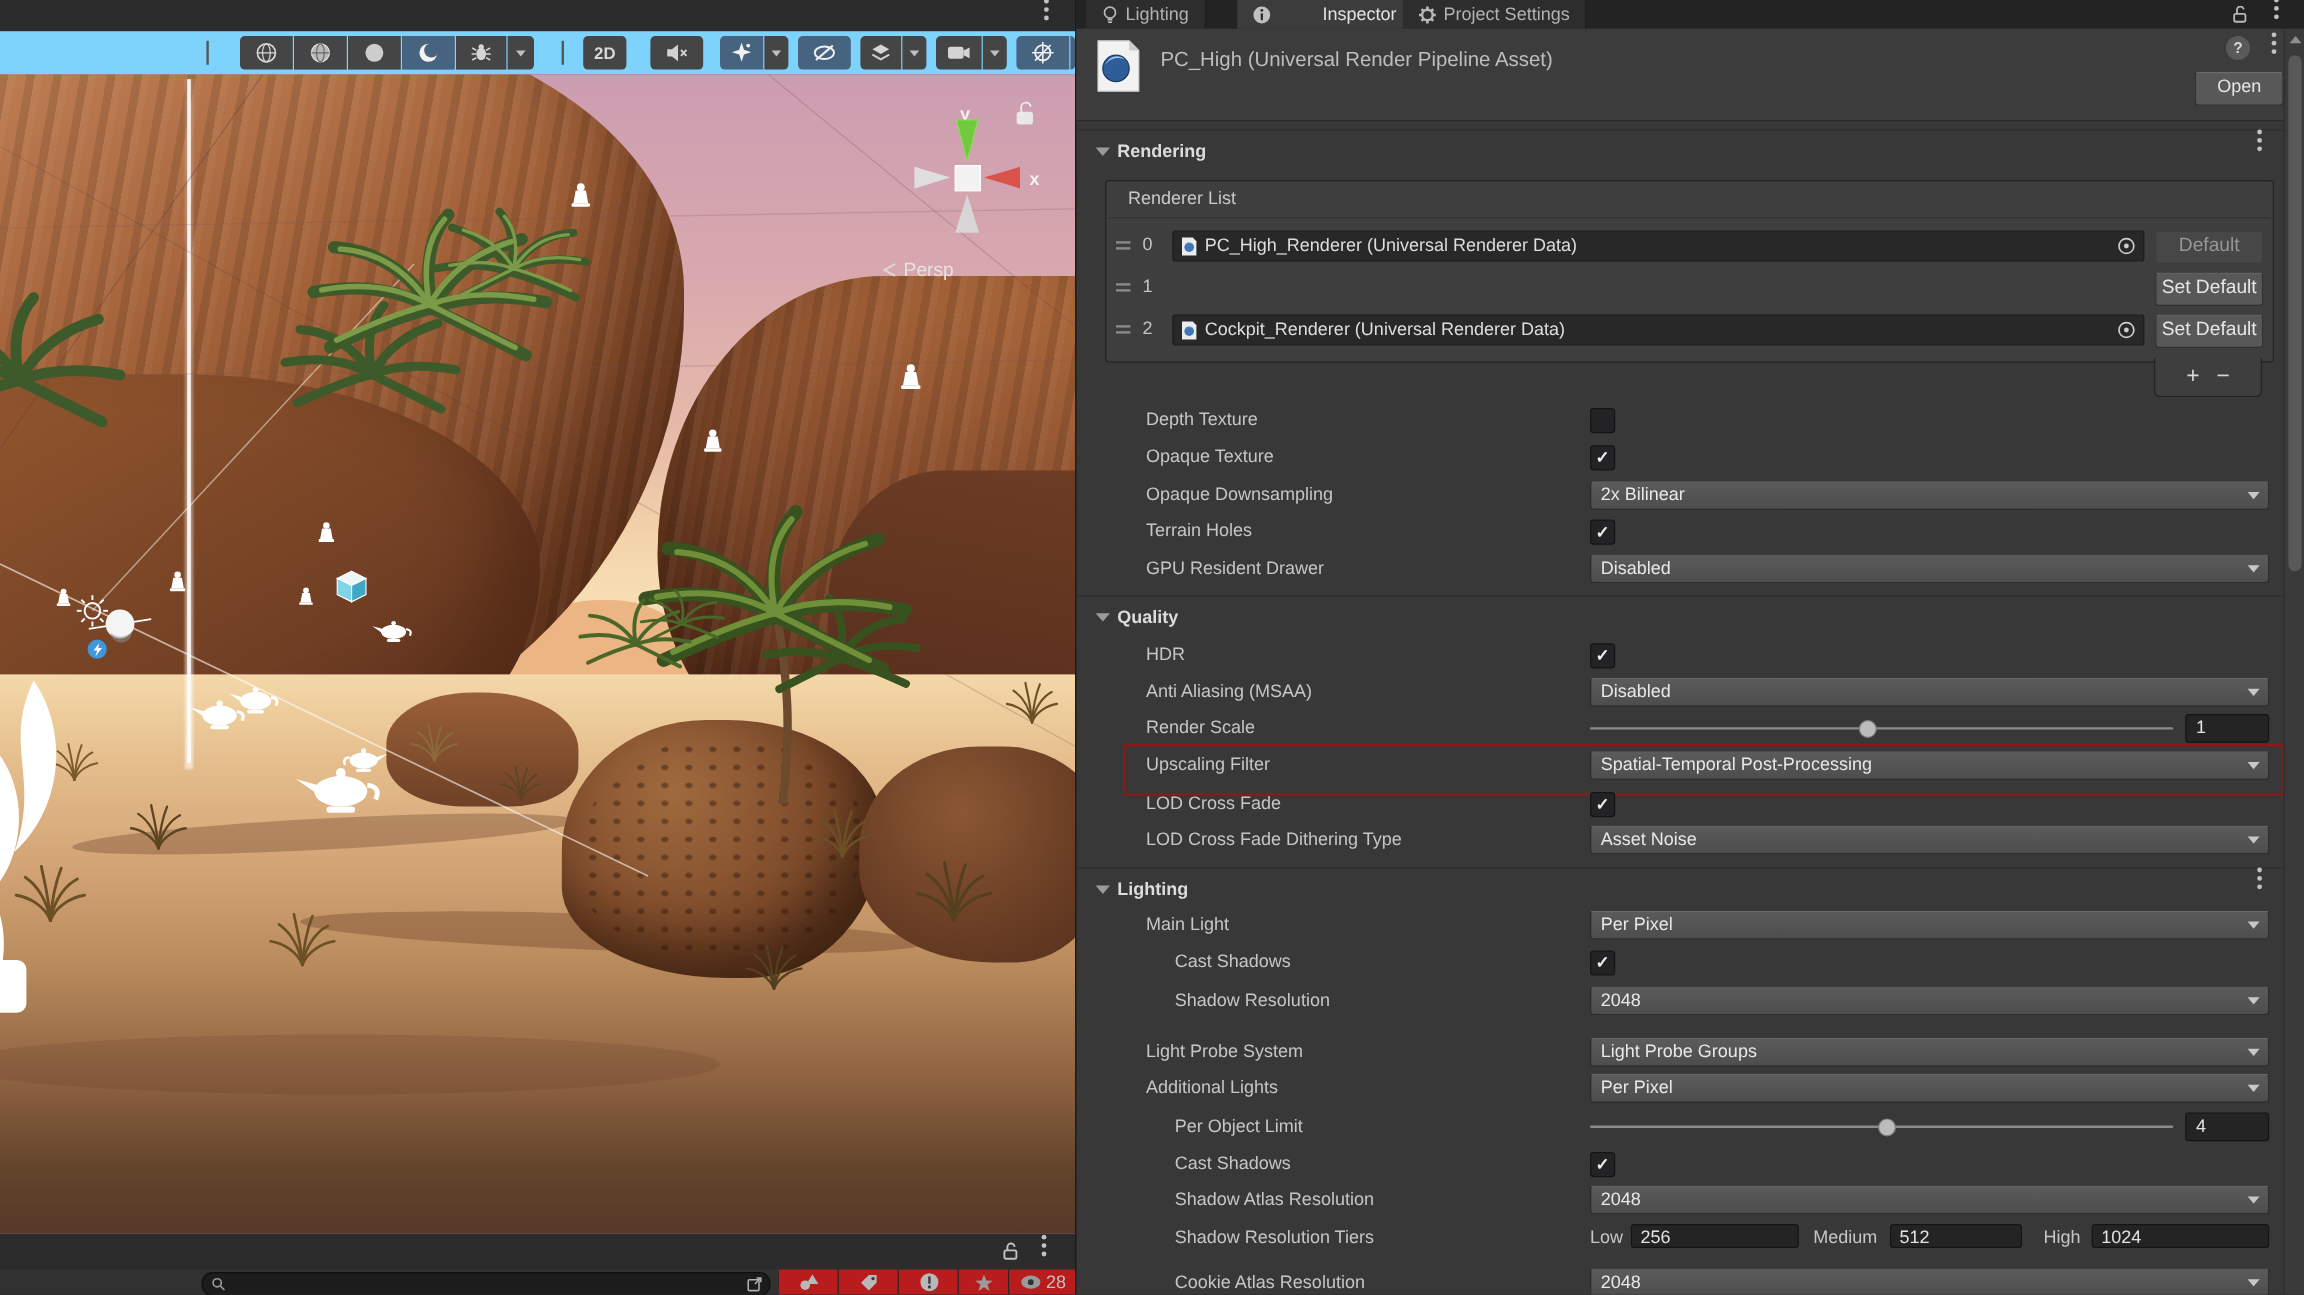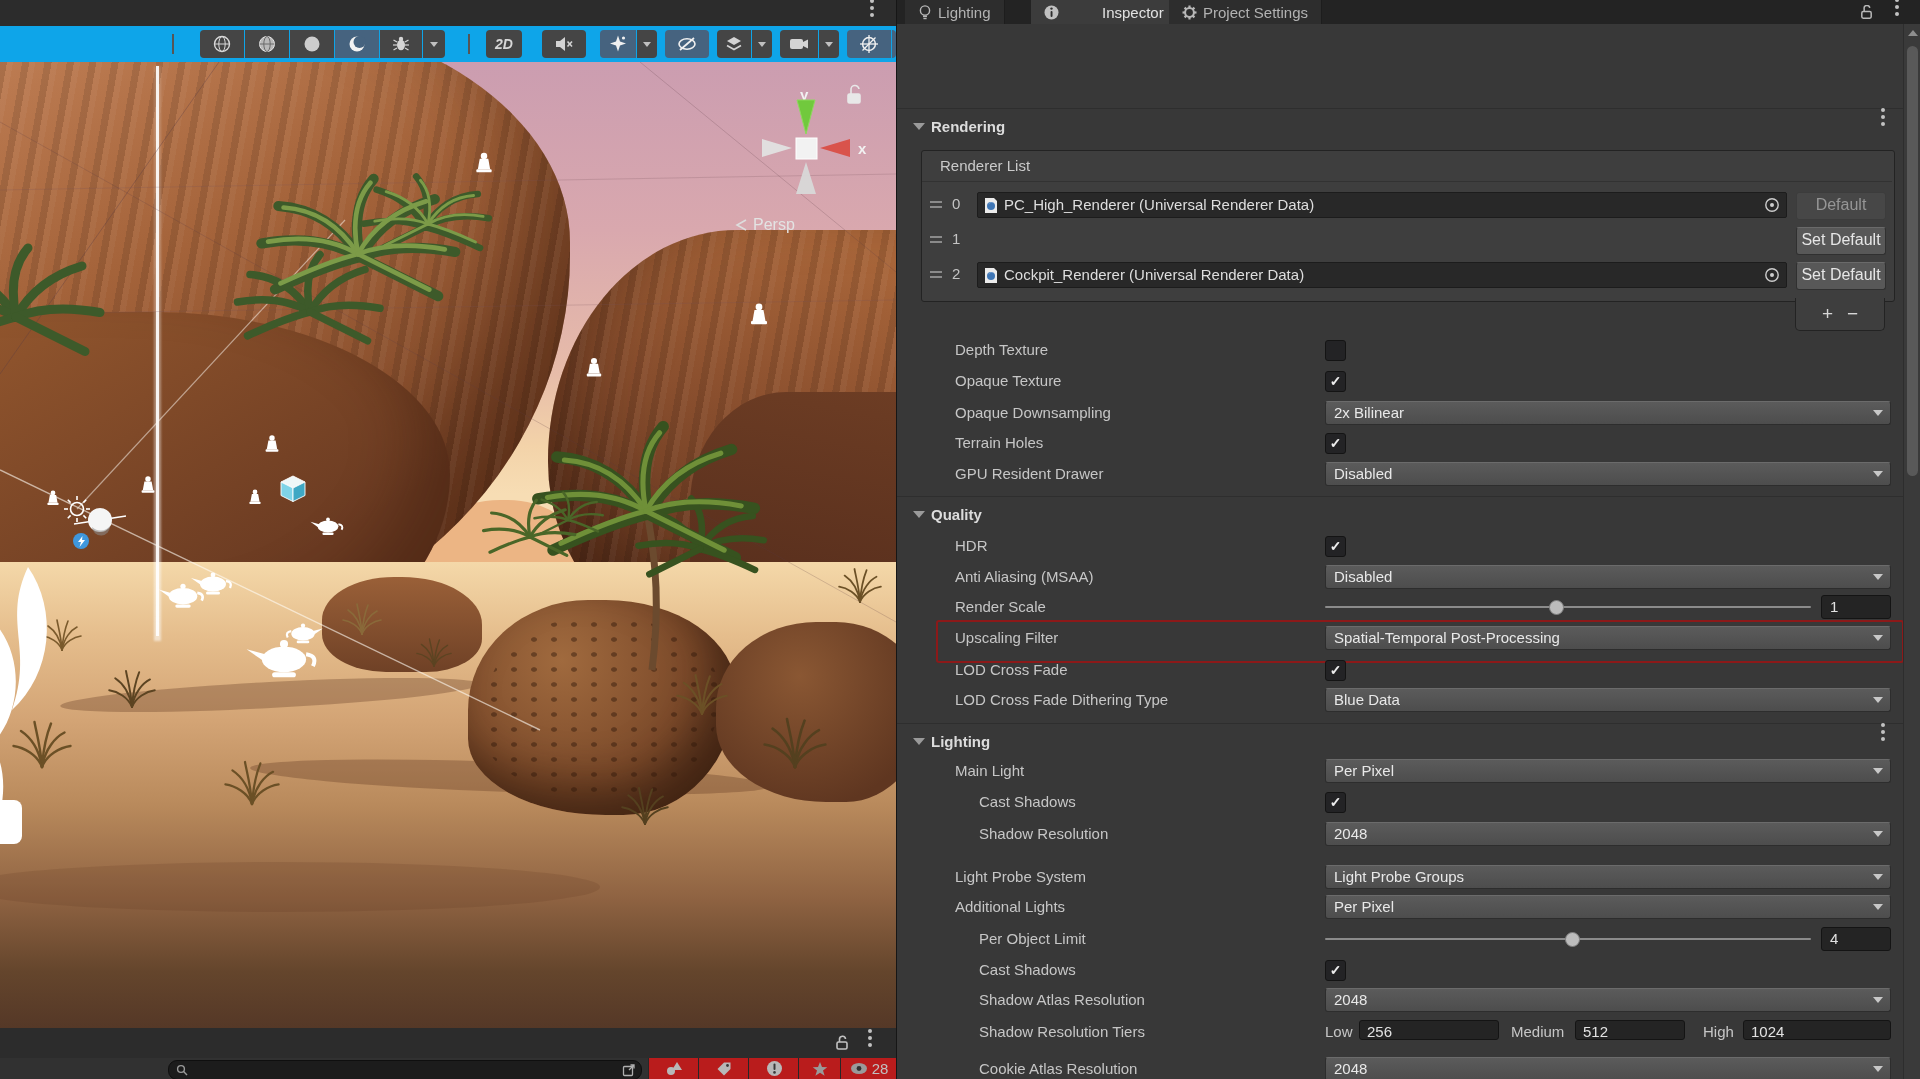--- a/index.html
+++ b/index.html
@@ -3,21 +3,21 @@
 <meta charset="utf-8">
 <style>
   html,body{margin:0;padding:0;background:#1e1e1e;}
   .app{position:relative;width:1920px;height:1079px;overflow:hidden;
        font-family:"Liberation Sans",sans-serif;background:#383838;color:#c6c6c6;
        -webkit-font-smoothing:antialiased;}
 
   
   .scene-panel{position:absolute;left:0;top:0;width:896px;height:1079px;background:#2c2c2c;}
   .scene-topbar{position:absolute;left:0;top:0;width:896px;height:26px;background:#2c2c2c;}
-  .scene-toolbar{position:absolute;left:0;top:26px;width:896px;height:36px;background:#0ea5e9;border-bottom:1px solid #262626;font-style:italic;}
+  .scene-toolbar{position:absolute;left:0;top:26px;width:896px;height:36px;background:#7dd3fc;border-bottom:1px solid #262626;}
   .tbtn{position:absolute;top:4px;height:28px;background:#454545;display:flex;align-items:center;justify-content:center;}
   .tbtn.on{background:#46637f;}
   .tbtn.first{border-radius:4px 0 0 4px;} .tbtn.last{border-radius:0 4px 4px 0;} .tbtn.solo{border-radius:4px;}
   .tsep{position:absolute;top:8px;width:2px;height:20px;border-left:2px solid #565656;border-right:0;}
   .caret-sm{width:0;height:0;border-left:4px solid transparent;border-right:4px solid transparent;border-top:5px solid #c0c0c0;}
   .t2d{color:#d8d8d8;font-size:14px;font-weight:bold;}
 
   .viewport{position:absolute;left:0;top:62px;width:896px;height:966px;overflow:hidden;background:#d9a8ae;}
   .sky{position:absolute;left:0;top:0;width:896px;height:600px;
        background:linear-gradient(180deg,#cb9db0 0%,#d9a8ae 28%,#e7bca9 52%,#f3d3a9 64%,#f7ddb4 72%);}
@@ -485,20 +485,33 @@
           </svg>
         <span>Project Settings</span>
       </div>
       <svg width="15" height="15" viewBox="0 0 16 16" style="position:absolute;left:962px;top:5px;">
           <rect x="3" y="7" width="10" height="7" rx="1.5" fill="none" stroke="#b8b8b8" stroke-width="1.6"></rect>
           <path d="M5.5,7 v-3 a3,3 0 0 1 6,-1" fill="none" stroke="#b8b8b8" stroke-width="1.6"></path>
         </svg>
       <div class="kebab" style="position:absolute;left:998px;top:5px;"></div>
     </div>
 
+    <div class="asset-header">
+      <svg width="42" height="46" viewBox="0 0 42 46" style="position:absolute;left:14px;top:8px;">
+        <path d="M4,2 h26 l8,8 v34 h-34 Z" fill="#f2f2f2" stroke="#d0d0d0"></path>
+        <path d="M30,2 l8,8 h-8 Z" fill="#cccccc"></path>
+        <circle cx="19" cy="25" r="11" fill="#2f5d97"></circle>
+        <path d="M10,22 a11,11 0 0 1 18,-4 a14,14 0 0 0 -18,4" fill="#9cc4ee"></path>
+        <circle cx="19" cy="25" r="11" fill="none" stroke="#1d3c63" stroke-width="1"></circle>
+      </svg>
+      <span class="asset-title">PC_High (Universal Render Pipeline Asset)</span>
+      <div class="helpcircle">?</div>
+      <div class="kebab" style="position:absolute;left:996px;top:10px;"></div>
+      <div class="open-btn">Open</div>
+    </div>
 
     <div class="sect-line" style="top:108px;"></div>
     <div class="sect-head" style="top:118px;">
       <span class="fold"></span>
       <span>Rendering</span>
     </div>
     <div class="kebab" style="position:absolute;left:984px;top:115px;"></div>
 
     <div class="rlist-box">
       <div class="rlist-title">Renderer List</div>
@@ -595,21 +608,21 @@
       <span class="plabel">Upscaling Filter</span>
       <div class="dd"><span>Spatial-Temporal Post-Processing</span><i class="caret"></i></div>
     </div>
     <div class="red-box"></div>
     <div class="prow" style="top:658px;">
       <span class="plabel">LOD Cross Fade</span>
       <span class="cb">✓</span>
     </div>
     <div class="prow" style="top:688px;">
       <span class="plabel">LOD Cross Fade Dithering Type</span>
-      <div class="dd"><span>Blue Data</span><i class="caret"></i></div>
+      <div class="dd"><span>Asset Noise</span><i class="caret"></i></div>
     </div>
 
     <div class="sect-line" style="top:723px;"></div>
     <div class="sect-head" style="top:733px;">
       <span class="fold"></span>
       <span>Lighting</span>
     </div>
     <div class="kebab" style="position:absolute;left:984px;top:730px;"></div>
 
     <div class="prow" style="top:759px;">

